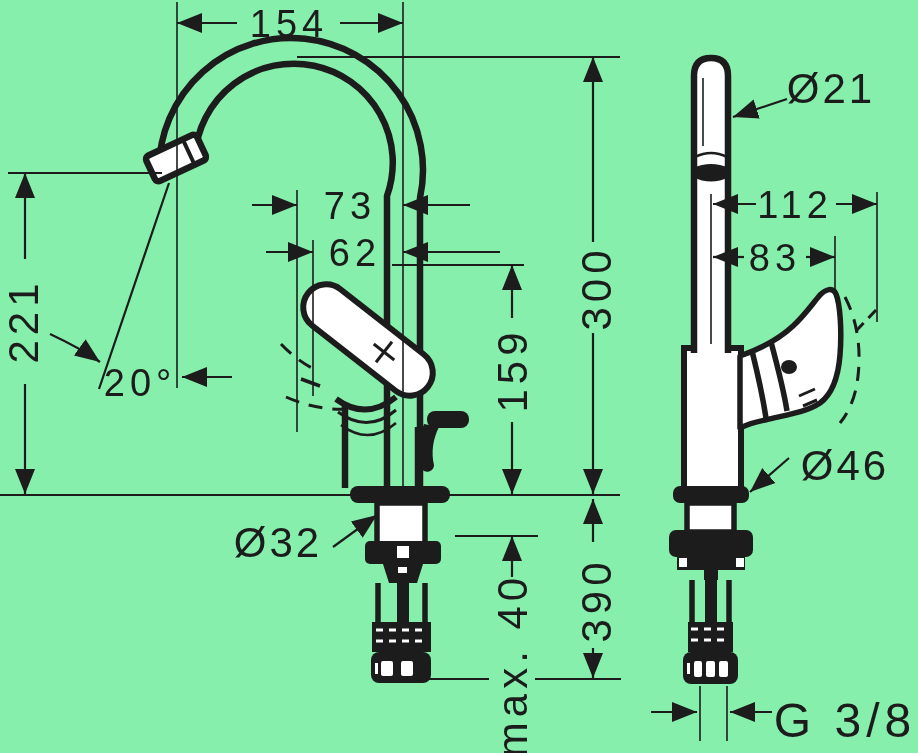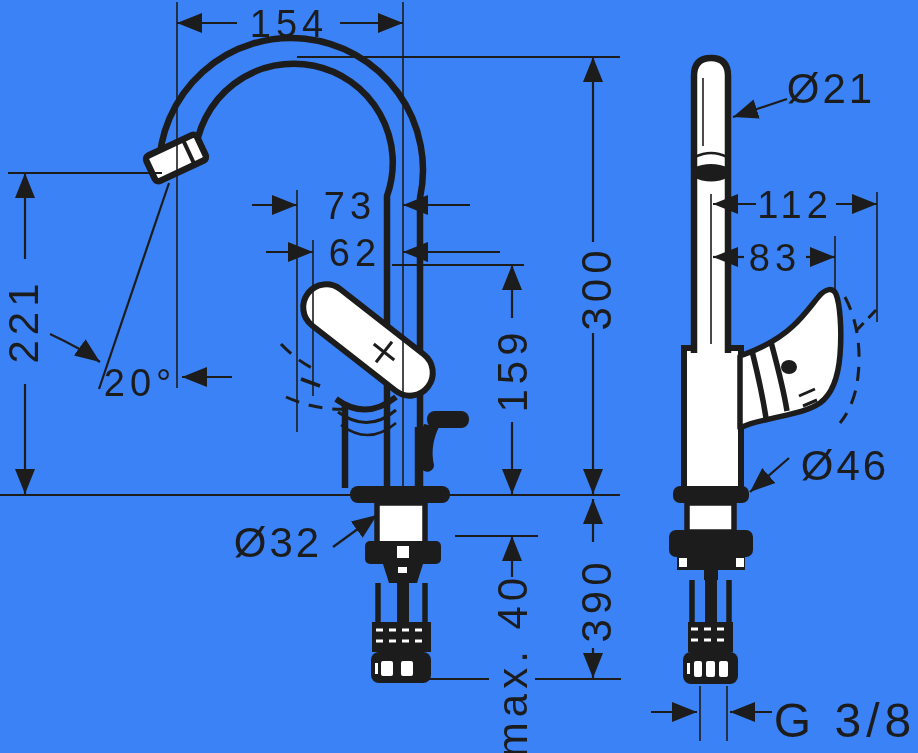--- a/index.html
+++ b/index.html
@@ -1,16 +1,16 @@
 <!DOCTYPE html>
 <html><head>
 <meta charset="utf-8">
 <style>
   html,body{margin:0;padding:0;background:#ffffff;}
-  #stage{width:918px;height:753px;position:relative;background:#3b82f6;overflow:hidden;}
+  #stage{width:918px;height:753px;position:relative;background:#86efac;overflow:hidden;}
   svg{display:block;}
   .ink{stroke:#1c1c1c;fill:none;}
   .w6{stroke-width:6.5;}
   .w5{stroke-width:5.5;}
   .w3{stroke-width:3;}
   .w2{stroke-width:2.2;}
   .w15{stroke-width:1.6;}
   .blk{fill:#1c1c1c;stroke:none;}
   .wht{fill:#ffffff;}
   .dim{font-family:"Liberation Sans","DejaVu Sans",sans-serif;fill:#1c1c1c;font-size:38px;letter-spacing:5px;font-weight:400;}

